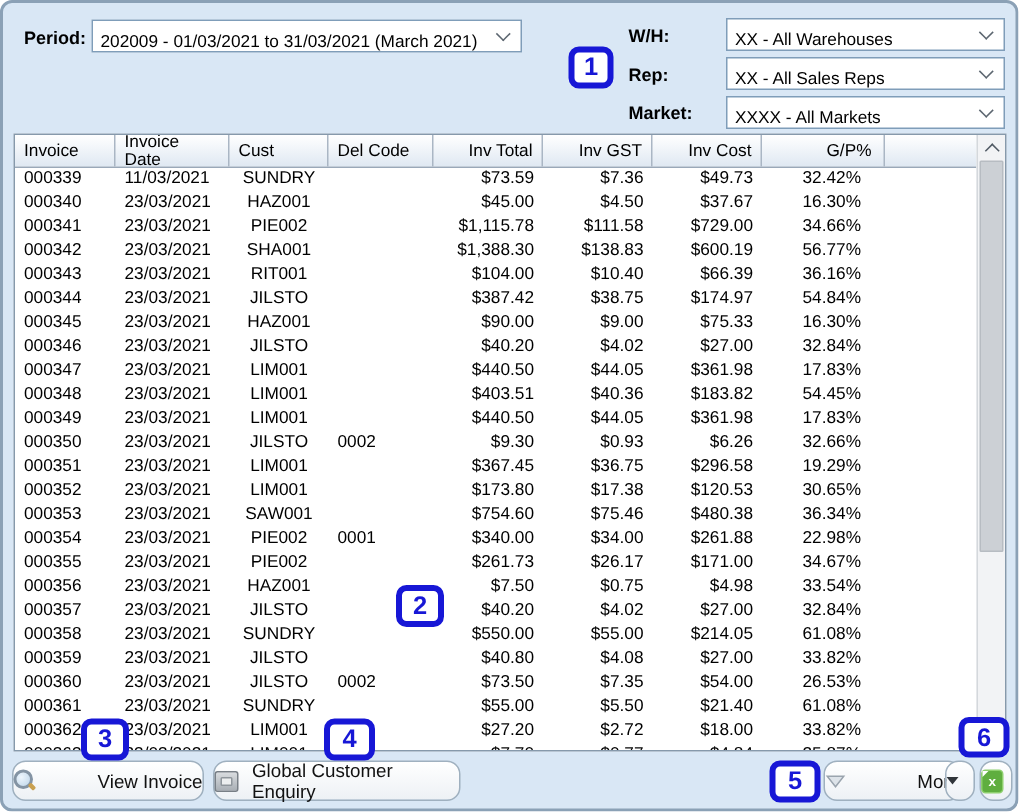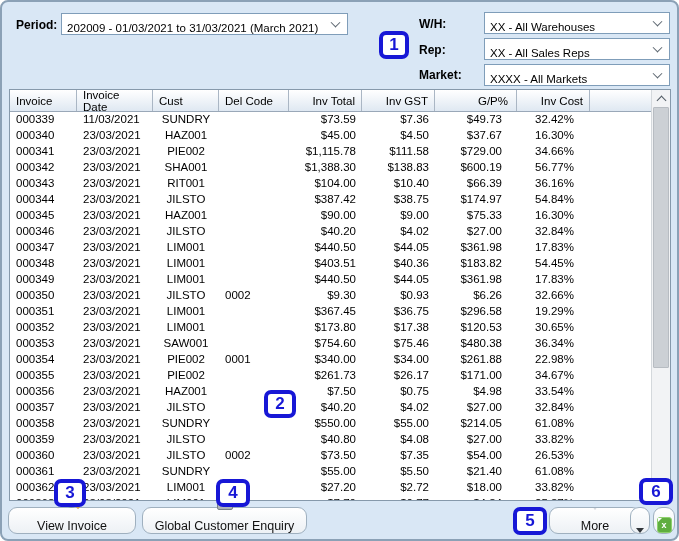--- a/index.html
+++ b/index.html
@@ -31,22 +31,22 @@
   
   #vscroll{position:absolute;top:0;right:0;width:19px;bottom:0;background:#f2f3f5;border-left:1px solid #d4d8dc;box-sizing:border-box;}
   .sb-btn{position:absolute;left:0;width:18px;height:16px;background:#f2f3f5;}
   .sb-up{top:0;} .sb-down{bottom:0;}
   .sb-arrow{position:absolute;left:6px;width:6px;height:6px;border-left:1.6px solid #505a64;border-top:1.6px solid #505a64;}
   .sb-up .sb-arrow{top:7px;transform:rotate(45deg);}
   .sb-down .sb-arrow{top:4px;transform:rotate(225deg);}
   #sb-thumb{position:absolute;left:1px;top:17px;width:16px;height:261px;background:#ccd0d5;border:1px solid #b7bcc2;box-sizing:border-box;border-radius:1px;}
   
   .btn{position:absolute;height:27px;box-sizing:border-box;border:1px solid #9fb0bf;border-radius:9px;
-    background:linear-gradient(#ffffff,#edf1f5);display:flex;align-items:center;justify-content:flex-end;
-    gap:9px;font-size:12.5px;color:#111;cursor:default;flex-direction:column;}
+    background:linear-gradient(#ffffff,#edf1f5);display:flex;align-items:center;justify-content:space-between;
+    gap:9px;font-size:12.5px;color:#111;cursor:default;}
   
   .mag{position:relative;width:15px;height:15px;flex:0 0 auto;}
   .mag::before{content:"";position:absolute;left:0;top:0;width:9px;height:9px;border:2px solid #8494a4;
     border-radius:50%;background:radial-gradient(circle at 35% 35%,#eef6fd,#bcd4e8);}
   .mag::after{content:"";position:absolute;left:10px;top:10px;width:5px;height:2.5px;background:#c9a050;
     transform:rotate(45deg);border-radius:1px;}
   .boxicon{position:relative;width:16px;height:14px;flex:0 0 auto;border:1px solid #787f86;border-radius:2px;
     background:linear-gradient(#d9dcdf,#a9afb5);box-sizing:border-box;}
   .boxicon::after{content:"";position:absolute;left:3px;top:3px;right:3px;height:4px;background:#eceeef;border:1px solid #8f969c;border-radius:1px;}
   .excel{position:relative;width:15px;height:16px;border-radius:3px;background:#5fae3f;border:1px solid #8ed06e;
@@ -88,22 +88,22 @@
 
   <div id="panel">
     <div id="grid">
       <div id="thead">
           <div class="thcell c0">Invoice</div>
           <div class="thcell c1">Invoice Date</div>
           <div class="thcell c2">Cust</div>
           <div class="thcell c3">Del Code</div>
           <div class="thcell c4">Inv Total</div>
           <div class="thcell c5">Inv GST</div>
+          <div class="thcell c6">Inv Cost</div>
           <div class="thcell c7">G/P%</div>
-          <div class="thcell c6">Inv Cost</div>
           <div class="thcell thfill"></div>
         </div>
       <div id="tbody">
           <div class="trow">
             <div class="tcell c0">000339</div>
             <div class="tcell c1">11/03/2021</div>
             <div class="tcell c2">SUNDRY</div>
             <div class="tcell c3"></div>
             <div class="tcell c4">$73.59</div>
             <div class="tcell c5">$7.36</div>

